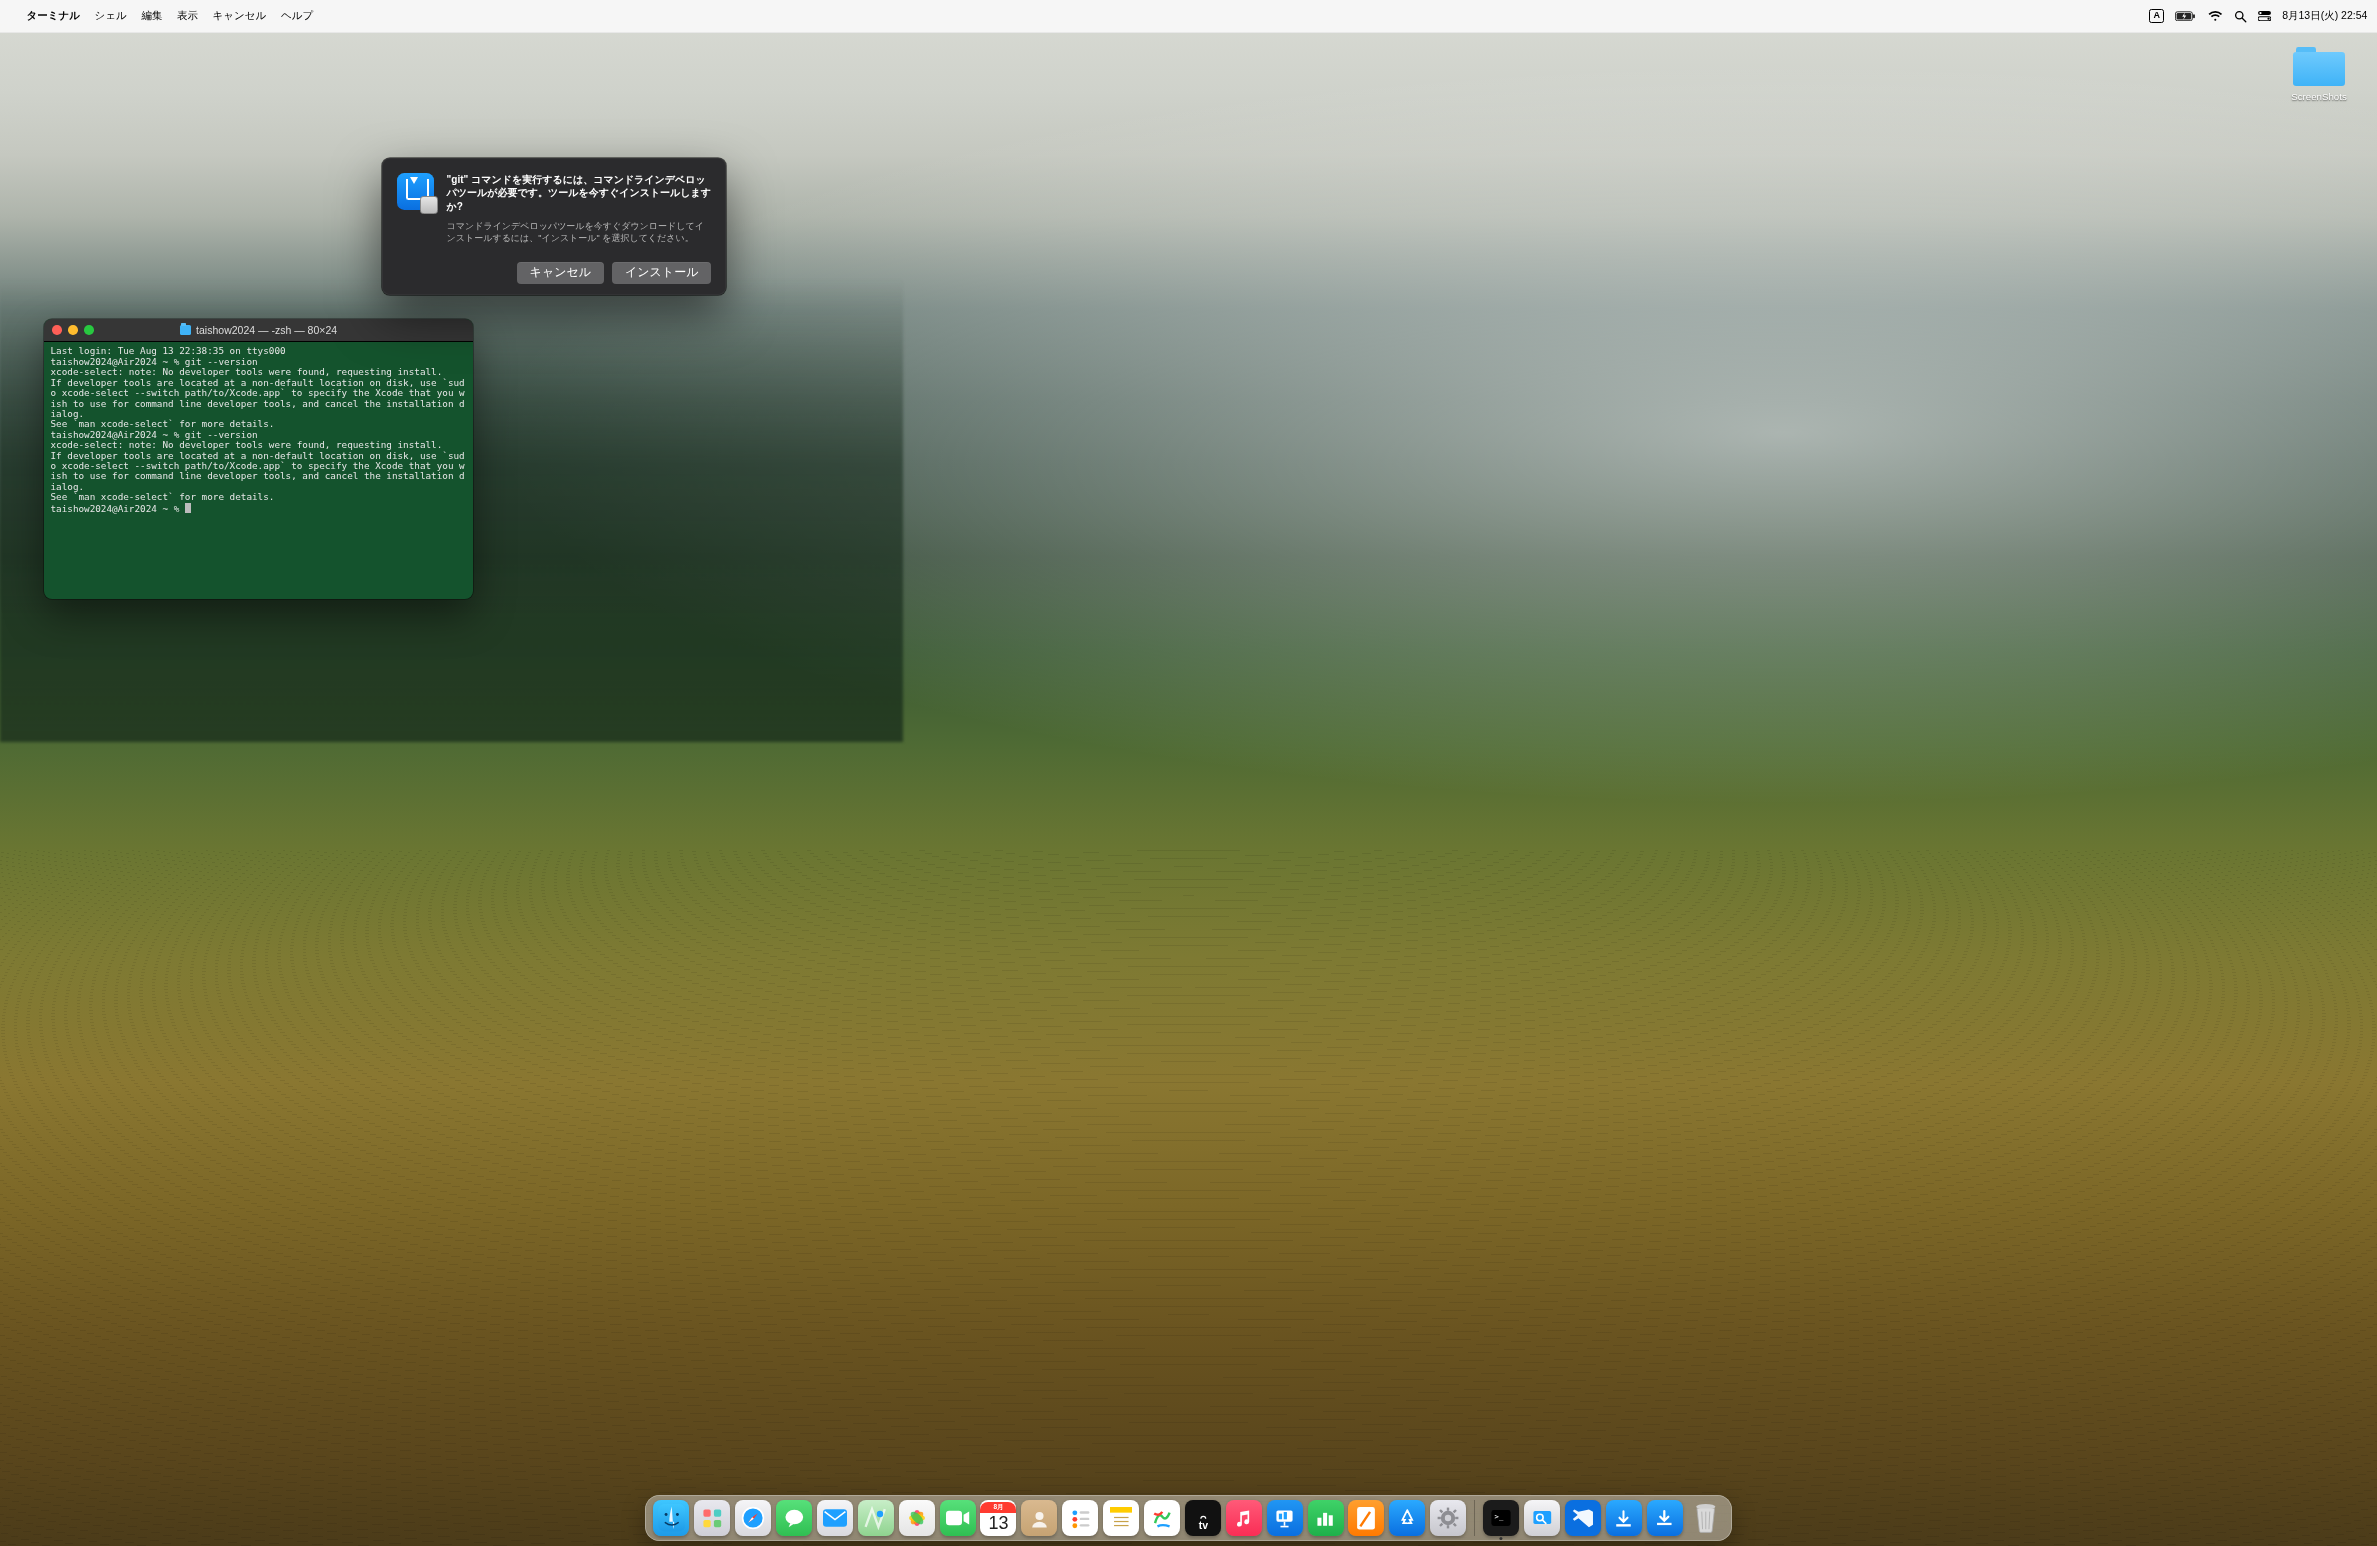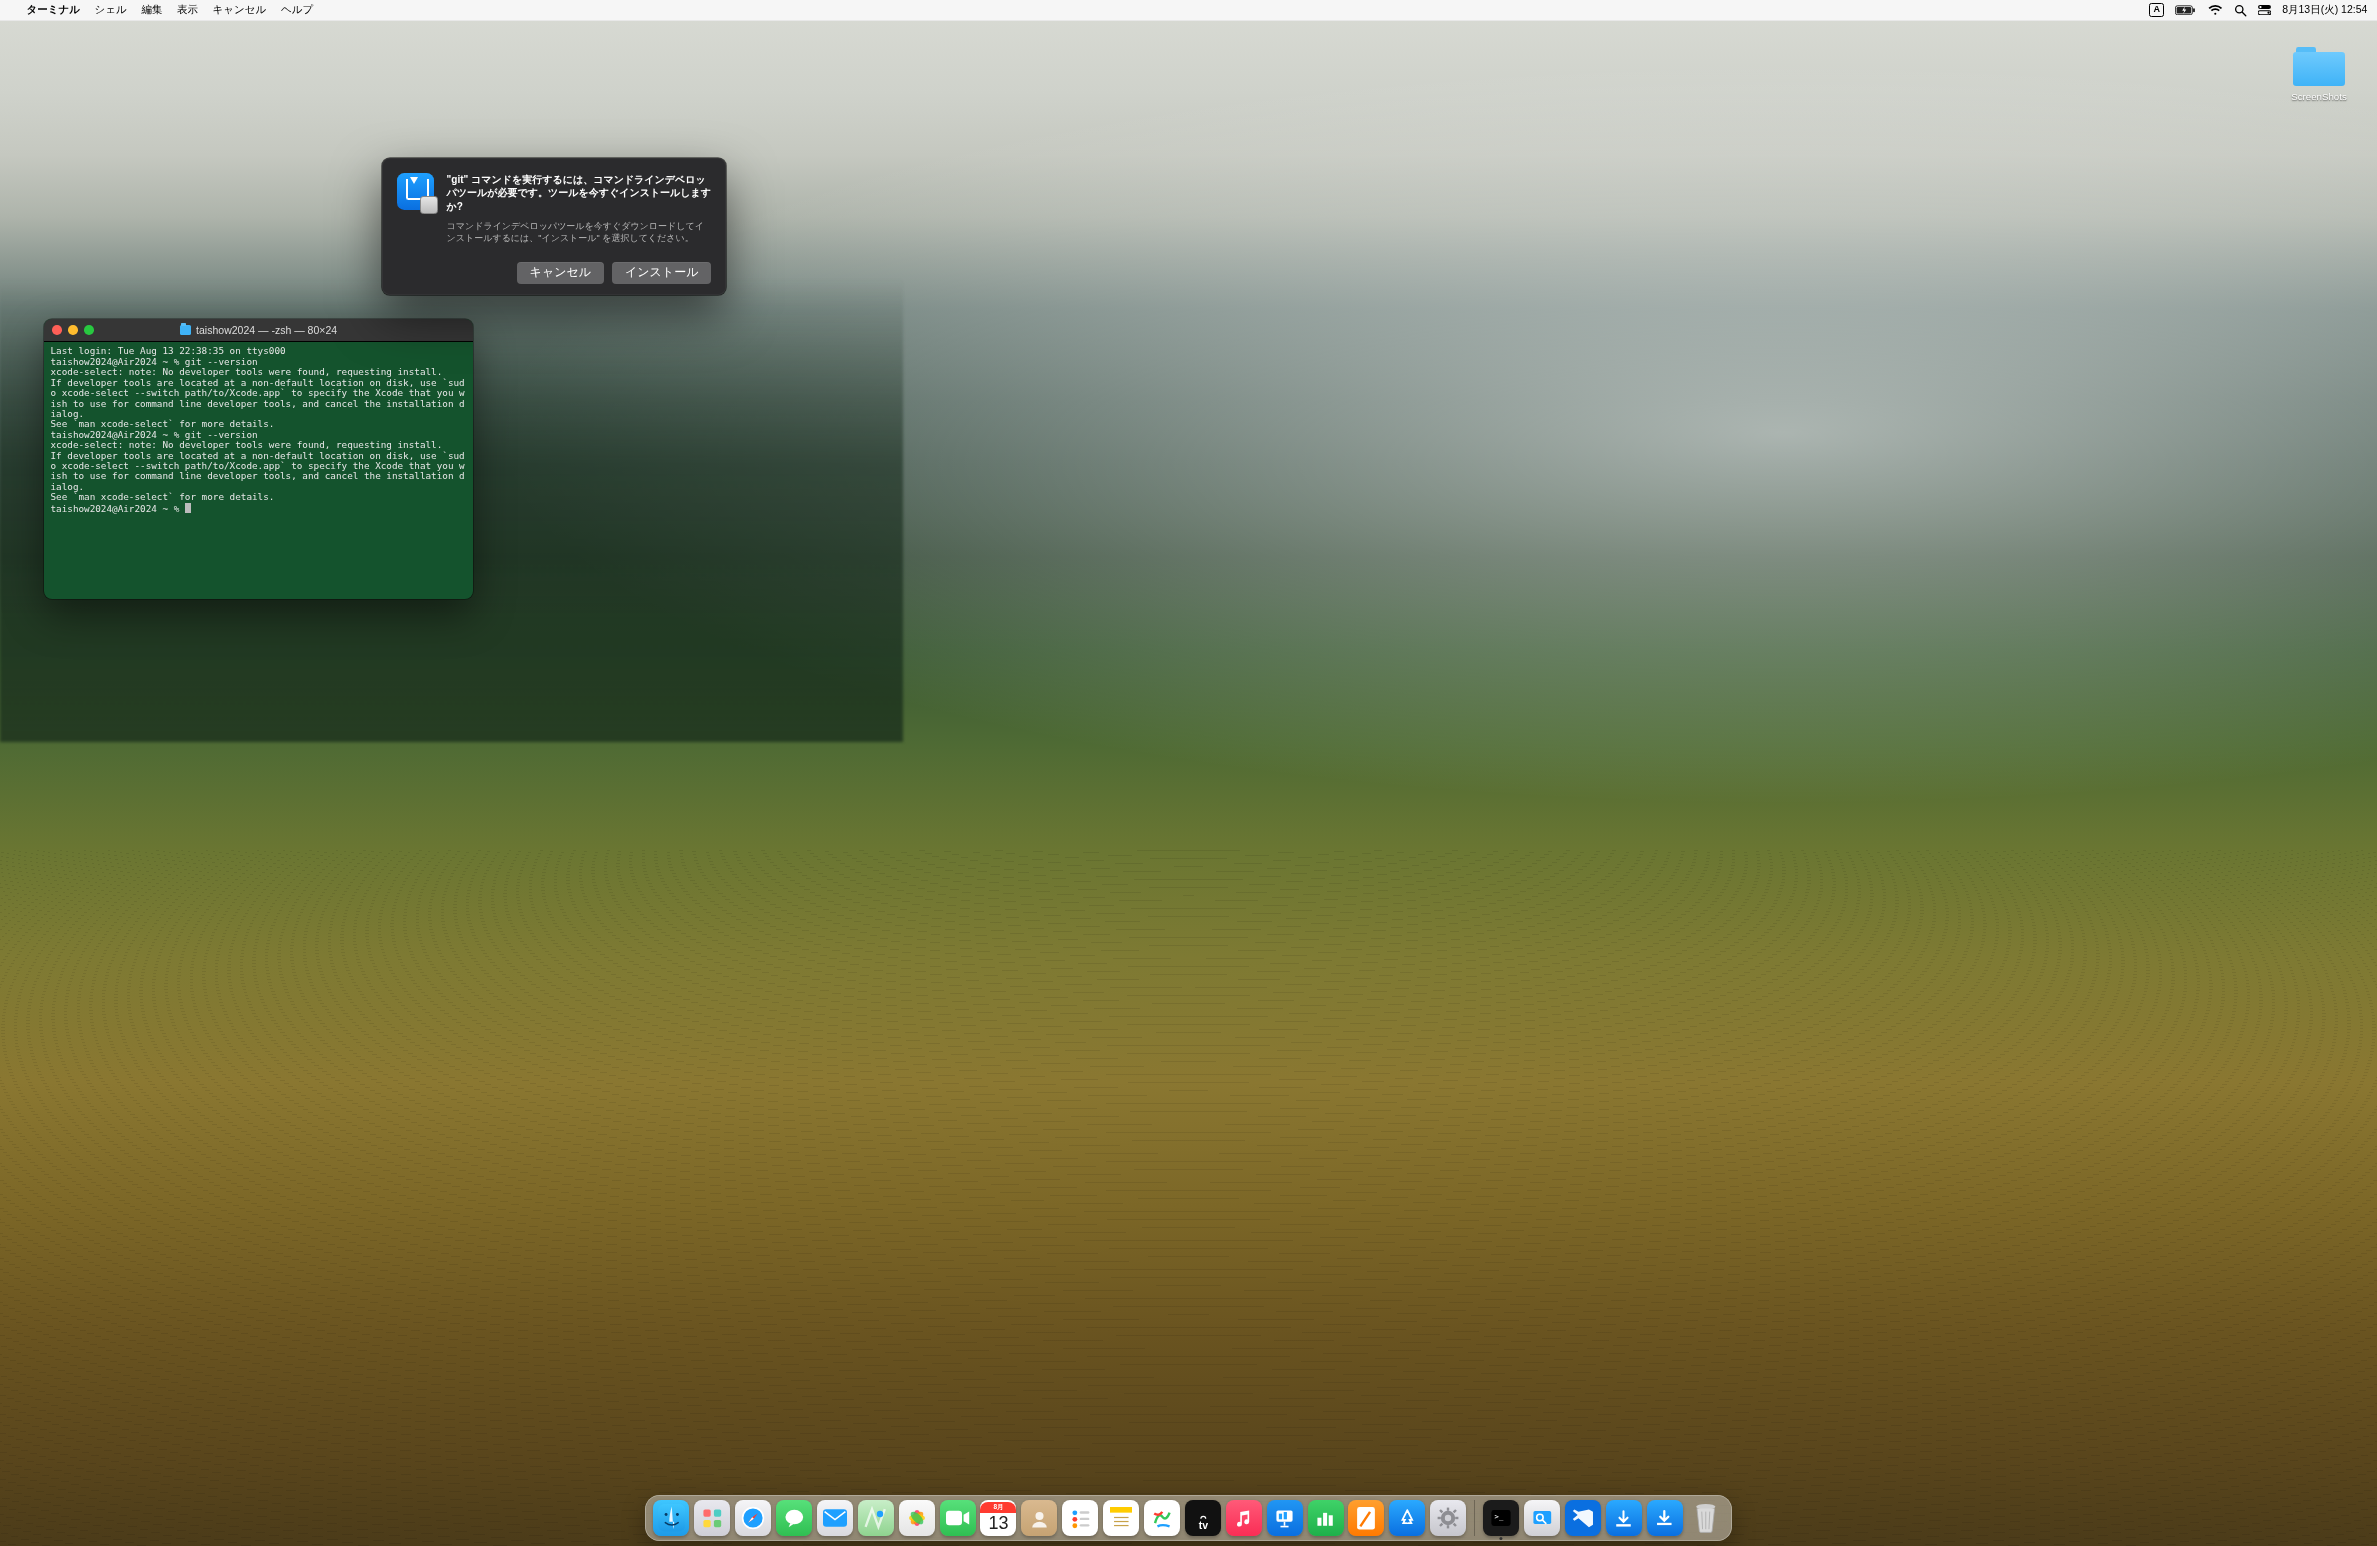--- a/index.html
+++ b/index.html
@@ -28,21 +28,21 @@
   .wallpaper::after{
     content:""; position:absolute; left:0; right:0; top:55%; bottom:0;
     background:
       repeating-radial-gradient(ellipse 220% 110% at 50% -20%,
         rgba(0,0,0,0.18) 0 1.6px, rgba(0,0,0,0) 1.6px 18px);
     opacity:.45;
   }
 
   
   .menubar {
-    position: absolute; top: 0; left: 0; right: 0; height: 21px;
+    position: absolute; top: 0; left: 0; right: 0; height: 33px;
     background: rgba(247,247,247,0.96);
     border-bottom: 0.8px solid rgba(0,0,0,0.06);
     display: flex; align-items: center; font-size: 10.5px; color: #000;
     padding: 0 8px; z-index: 100;
     backdrop-filter: blur(16px);
   }
   .menubar .left { display: flex; align-items: center; gap: 0; }
   .menubar .item { padding: 0 7.3px; height: 19.4px; display:flex; align-items:center; }
   .menubar .appname { font-weight: 700; }
   .menubar .apple { font-size: 12px; padding: 0 8px 0 3.2px; }
@@ -200,21 +200,21 @@
         </svg>
     </span>
     <span class="icon">
       <svg width="13" height="9.7" viewBox="0 0 16 12">
           <rect x="0" y="0" width="16" height="5" rx="2.5" fill="#000"></rect>
           <circle cx="3" cy="2.5" r="1.4" fill="#fff"></circle>
           <rect x="0" y="7" width="16" height="5" rx="2.5" fill="none" stroke="#000" stroke-width="1.3"></rect>
           <circle cx="13" cy="9.5" r="1.4" fill="#000"></circle>
         </svg>
     </span>
-    <span class="clock">8月13日(火)  12:54</span>
+    <span class="clock">8月13日(火)  22:54</span>
   </div>
 </div>
 
 <div class="desktop-icon">
   <div class="folder-glyph">
     <div class="tab"></div>
       <div class="body"></div>
   </div>
   <div class="label">ScreenShots</div>
 </div>

